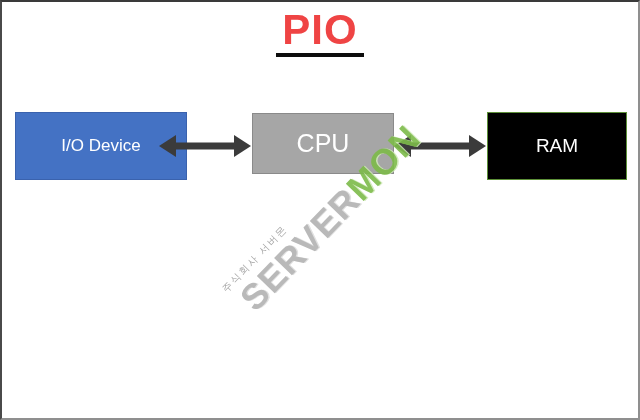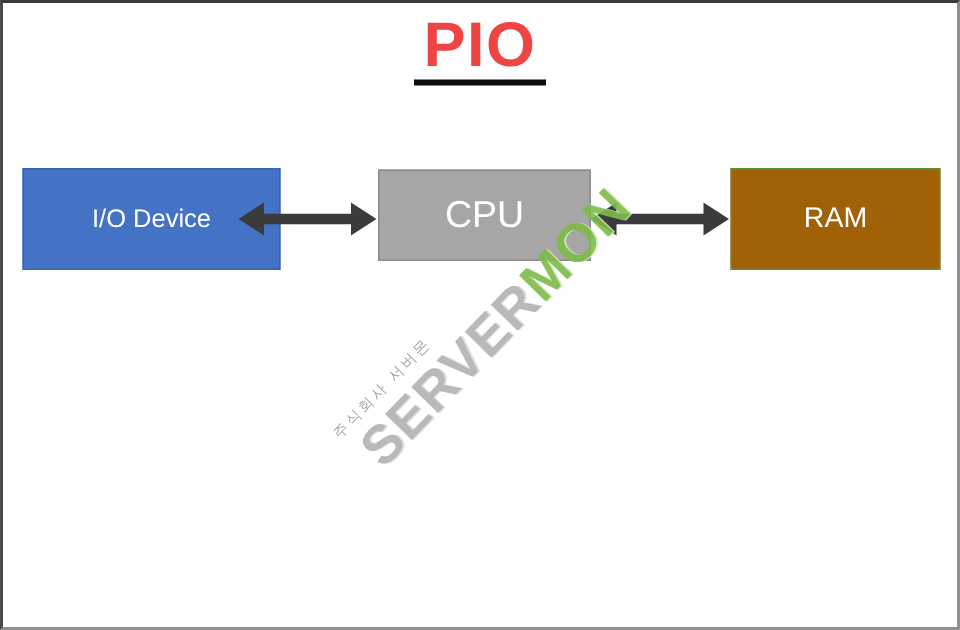--- a/index.html
+++ b/index.html
@@ -57,21 +57,21 @@
     left: 250px; top: 111px;
     width: 142px; height: 61px;
     background: #A6A6A6;
     border: 1px solid #8A8A8A;
     font-size: 25px;
     justify-content: center;
   }
   .node-ram {
     left: 485px; top: 110px;
     width: 140px; height: 68px;
-    background: #a16207;
+    background: #000000;
     border: 1px solid #5D9038;
     font-size: 19px;
   }
   
   .arrow {
     position: absolute;
     top: 129px;
     width: 94px;
     height: 30px;
   }

